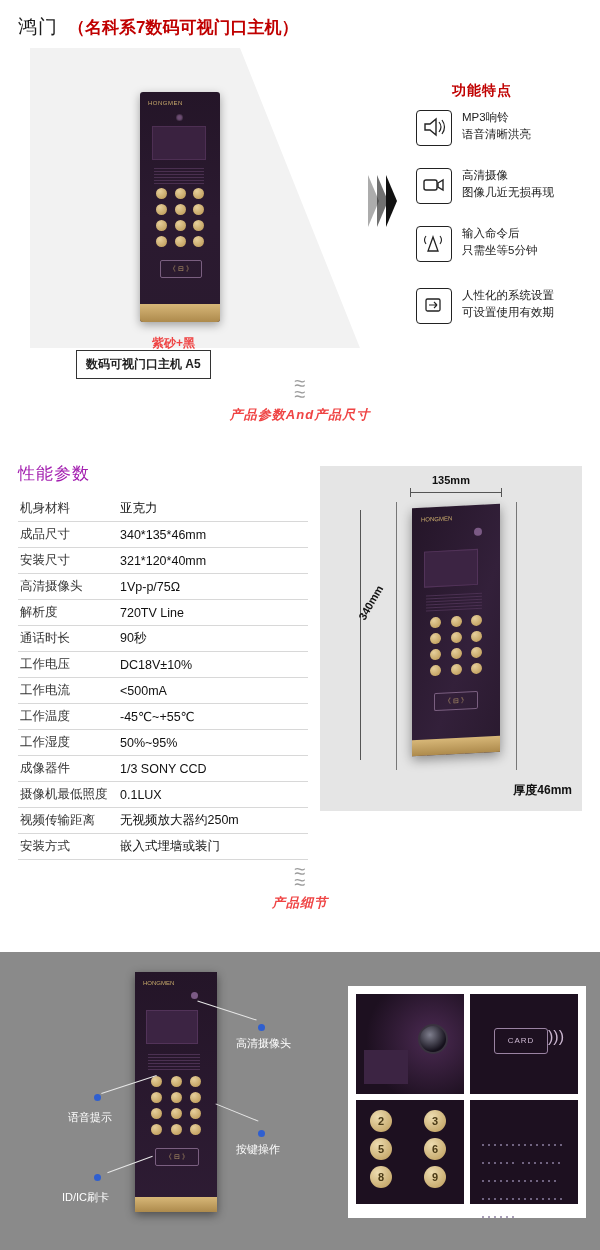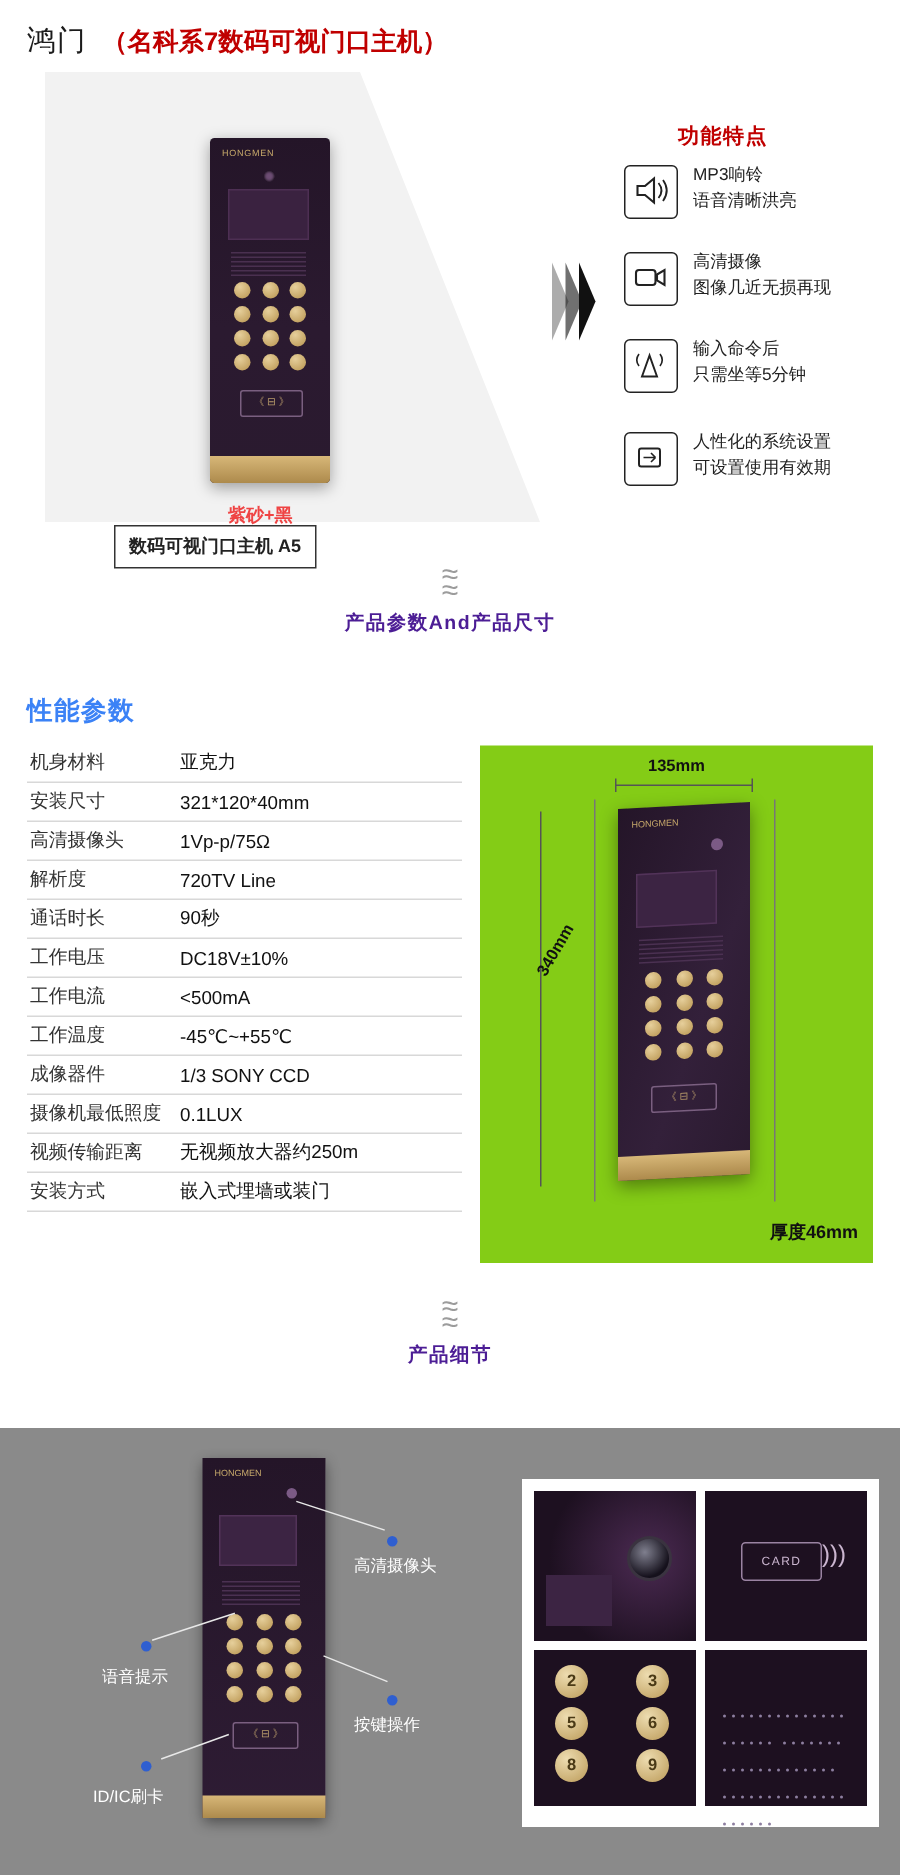--- a/index.html
+++ b/index.html
@@ -42,33 +42,33 @@
   
   .feat-title{position:absolute;left:452px;top:42px;font-size:14px;color:#c00000;font-weight:bold;letter-spacing:1px;}
   .feat{position:absolute;left:416px;width:180px;}
   .feat .box{position:absolute;left:0;top:0;width:34px;height:34px;border:1.5px solid #222;border-radius:4px;}
   .feat .txt{position:absolute;left:46px;top:-1px;font-size:11.5px;line-height:17px;color:#222;}
   .f1{top:70px;} .f2{top:128px;} .f3{top:186px;} .f4{top:248px;}
 
   
   .chev{position:absolute;left:0;width:600px;text-align:center;}
   .chev .marks{color:#9c9c9c;font-size:20px;letter-spacing:0;line-height:11px;}
-  .chev .label{font-size:13px;color:#4c1d95;font-weight:bold;margin-top:6px;letter-spacing:1px;}
+  .chev .label{font-size:13px;color:#ef4444;font-weight:bold;margin-top:6px;letter-spacing:1px;font-style:italic;}
   .div1{top:378px;}
   .div2{top:866px;}
 
   
   .sec2{position:absolute;left:0;top:448px;width:600px;height:410px;}
-  .param-title{position:absolute;left:18px;top:14px;font-size:17px;color:#3b82f6;font-weight:bold;letter-spacing:1px;}
+  .param-title{position:absolute;left:18px;top:14px;font-size:17px;color:#a21caf;font-weight:normal;letter-spacing:1px;}
   table.params{position:absolute;left:18px;top:48px;width:290px;border-collapse:collapse;font-size:12.5px;}
   table.params td{padding:4px 2px;border-bottom:1px solid #d8d8d8;color:#222;}
   table.params td.k{width:96px;color:#333;}
   table.params td.v{color:#111;}
 
-  .dimbox{position:absolute;left:320px;top:18px;width:262px;height:345px;background:#84cc16;margin-top:31px;}
+  .dimbox{position:absolute;left:320px;top:18px;width:262px;height:345px;background:#e5e5e5;}
   .dev2{position:absolute;left:92px;top:40px;width:88px;height:248px;background:linear-gradient(110deg,#241528 0%,#33203a 60%,#2a1a2f 100%);transform:skewY(-3deg);box-shadow:0 4px 12px rgba(0,0,0,.4);}
   .dev2 .logo{position:absolute;left:9px;top:9px;font-size:6px;color:#c6a86a;}
   .dev2 .lens{position:absolute;left:62px;top:23px;width:8px;height:8px;border-radius:50%;background:#7b5a85;}
   .dev2 .screen{position:absolute;left:12px;top:44px;width:52px;height:34px;background:#3c2443;border:1px solid #523359;}
   .dev2 .slits{position:absolute;left:14px;top:88px;width:56px;}
   .dev2 .slits i{display:block;height:1px;background:#4b3152;margin-bottom:2px;}
   .dev2 .keypad{left:18px;top:110px;width:52px;}
   .dev2 .card{position:absolute;left:22px;top:186px;width:42px;height:16px;border:1px solid #7a5f80;border-radius:2px;color:#b79a6a;font-size:7px;text-align:center;line-height:16px;}
   .dev2 .base{position:absolute;left:0;bottom:0;width:88px;height:16px;background:linear-gradient(180deg,#d7b778,#ad8a4c);}
   .dim-w{position:absolute;left:90px;top:26px;width:92px;height:1px;background:#555;}
@@ -233,20 +233,24 @@
 <div class="sec2">
   <div class="param-title">性能参数</div>
 
   <table class="params">
     <tbody>
       <tr>
           <td class="k">机身材料</td>
           <td class="v">亚克力</td>
         </tr>
       <tr>
+          <td class="k">成品尺寸</td>
+          <td class="v">340*135*46mm</td>
+        </tr>
+      <tr>
           <td class="k">安装尺寸</td>
           <td class="v">321*120*40mm</td>
         </tr>
       <tr>
           <td class="k">高清摄像头</td>
           <td class="v">1Vp-p/75Ω</td>
         </tr>
       <tr>
           <td class="k">解析度</td>
           <td class="v">720TV Line</td>
@@ -259,20 +263,24 @@
           <td class="k">工作电压</td>
           <td class="v">DC18V±10%</td>
         </tr>
       <tr>
           <td class="k">工作电流</td>
           <td class="v">&lt;500mA</td>
         </tr>
       <tr>
           <td class="k">工作温度</td>
           <td class="v">-45℃~+55℃</td>
+        </tr>
+      <tr>
+          <td class="k">工作湿度</td>
+          <td class="v">50%~95%</td>
         </tr>
       <tr>
           <td class="k">成像器件</td>
           <td class="v">1/3 SONY CCD</td>
         </tr>
       <tr>
           <td class="k">摄像机最低照度</td>
           <td class="v">0.1LUX</td>
         </tr>
       <tr>

